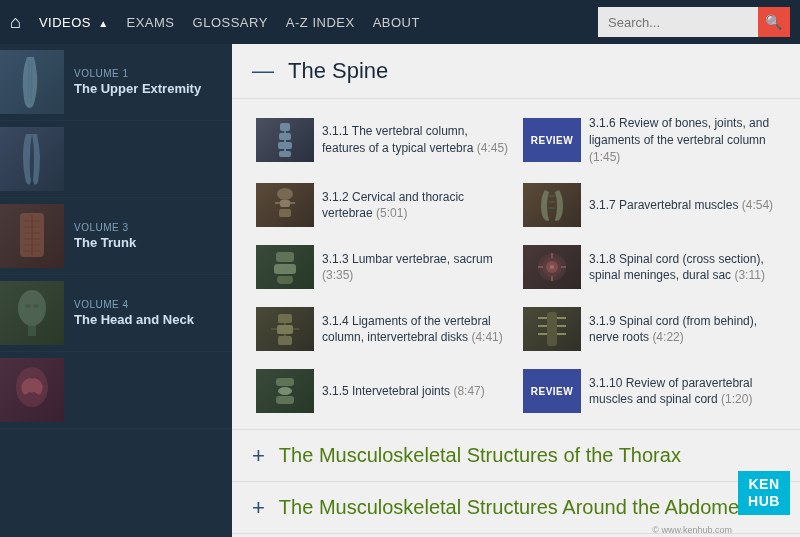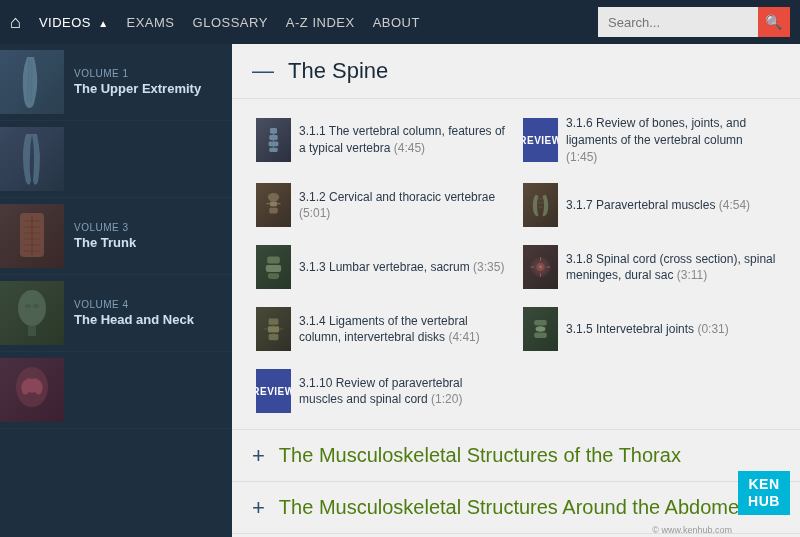--- a/index.html
+++ b/index.html
@@ -86,21 +86,21 @@
     
     .video-grid {
       display: grid; grid-template-columns: 1fr 1fr;
       gap: 6px; padding: 10px 20px; background: #f0f0f0;
     }
     .video-item {
       display: flex; align-items: center; gap: 8px;
       padding: 6px 4px; cursor: pointer;
     }
     .video-thumb {
-      width: 35px; height: 44px; flex-shrink: 0;
+      width: 58px; height: 44px; flex-shrink: 0;
       background: #2a3a4a; overflow: hidden; position: relative;
       display: flex; align-items: center; justify-content: center;
     }
     .video-thumb.review-thumb {
       background: #3a4a9a;
       font-size: 10px; font-weight: 700; color: #fff; letter-spacing: 0.5px;
       text-align: center;
     }
     
     .vt-1 { background: linear-gradient(135deg, #4a5060 0%, #2a3040 100%); }
@@ -353,31 +353,47 @@
             <line x1="25" y1="24" x2="25" y2="26" stroke="#5a5a38" stroke-width="2.5"></line>
             <line x1="11" y1="19" x2="17" y2="19" stroke="#5a5a38" stroke-width="1.5"></line>
             <line x1="33" y1="19" x2="39" y2="19" stroke="#5a5a38" stroke-width="1.5"></line>
           </svg>
         </div>
         <div class="video-info">
           <div class="video-title">3.1.4 Ligaments of the vertebral column, intervertebral disks <span class="video-duration">(4:41)</span></div>
         </div>
       </div>
 
+      <div class="video-item">
+        <div class="video-thumb vt-5">
+          <svg width="50" height="38" viewBox="0 0 50 38">
+            <rect x="20" y="2" width="10" height="34" rx="3" fill="#6a6a48" opacity="0.6"></rect>
+            <line x1="11" y1="8" x2="20" y2="8" stroke="#8a8a60" stroke-width="2"></line>
+            <line x1="30" y1="8" x2="39" y2="8" stroke="#8a8a60" stroke-width="2"></line>
+            <line x1="11" y1="16" x2="20" y2="16" stroke="#8a8a60" stroke-width="2"></line>
+            <line x1="30" y1="16" x2="39" y2="16" stroke="#8a8a60" stroke-width="2"></line>
+            <line x1="11" y1="24" x2="20" y2="24" stroke="#8a8a60" stroke-width="2"></line>
+            <line x1="30" y1="24" x2="39" y2="24" stroke="#8a8a60" stroke-width="2"></line>
+          </svg>
+        </div>
+        <div class="video-info">
+          <div class="video-title">3.1.9 Spinal cord (from behind), nerve roots <span class="video-duration">(4:22)</span></div>
+        </div>
+      </div>
 
       <div class="video-item">
         <div class="video-thumb vt-3">
           <svg width="50" height="38" viewBox="0 0 50 38">
             <rect x="16" y="6" width="18" height="8" rx="3" fill="#6a8060" opacity="0.8"></rect>
             <ellipse cx="25" cy="19" rx="7" ry="4" fill="#8aa080" opacity="0.8"></ellipse>
             <rect x="16" y="24" width="18" height="8" rx="3" fill="#6a8060" opacity="0.8"></rect>
           </svg>
         </div>
         <div class="video-info">
-          <div class="video-title">3.1.5 Intervetebral joints <span class="video-duration">(0:31)</span></div>
+          <div class="video-title">3.1.5 Intervetebral joints <span class="video-duration">(8:47)</span></div>
         </div>
       </div>
 
       <div class="video-item">
         <div class="video-thumb review-thumb">
           <span>REVIEW</span>
         </div>
         <div class="video-info">
           <div class="video-title">3.1.10 Review of paravertebral muscles and spinal cord <span class="video-duration">(1:20)</span></div>
         </div>

